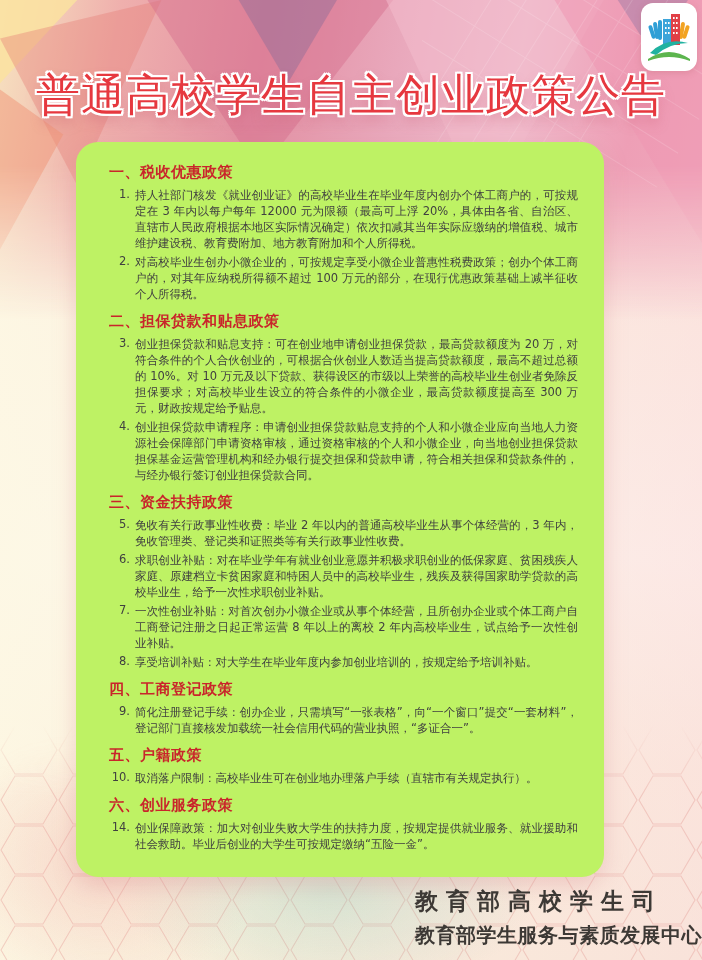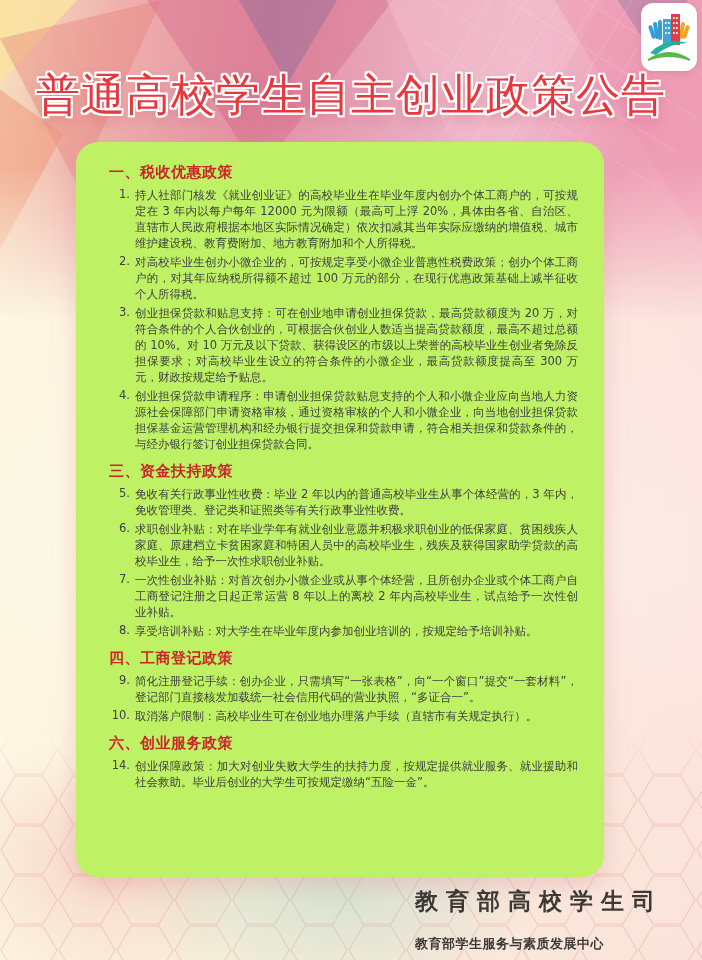--- a/index.html
+++ b/index.html
@@ -88,21 +88,21 @@
     flex:1; font-size:11.5px; line-height:16px; color:#404040;
     text-align:justify;
   }
 
   
   .footer {
     position:absolute; right:45px; top:886px; width:242px;
     color:#3d3935; font-weight:bold;
   }
   .footer-line1 { font-size:23px; text-align:justify; text-align-last:justify; letter-spacing:2px; }
-  .footer-line2 { font-size:13px; margin-top:18px; white-space:nowrap; letter-spacing:.5px; }
+  .footer-line2 { font-size:20px; margin-top:5px; white-space:nowrap; letter-spacing:.5px; }
 </style>
 </head>
 <body>
 
 <div class="poster">
 
   <div class="bg-base"></div>
   <div class="bg-top">
     <div class="tri t1"></div>
     <div class="tri t2"></div>
@@ -194,20 +194,21 @@
           <div class="item">
             <span class="item-num">1.</span>
             <span class="item-text">持人社部门核发《就业创业证》的高校毕业生在毕业年度内创办个体工商户的，可按规定在 3 年内以每户每年 12000 元为限额（最高可上浮 20%，具体由各省、自治区、直辖市人民政府根据本地区实际情况确定）依次扣减其当年实际应缴纳的增值税、城市维护建设税、教育费附加、地方教育附加和个人所得税。</span>
           </div>
           <div class="item">
             <span class="item-num">2.</span>
             <span class="item-text">对高校毕业生创办小微企业的，可按规定享受小微企业普惠性税费政策；创办个体工商户的，对其年应纳税所得额不超过 100 万元的部分，在现行优惠政策基础上减半征收个人所得税。</span>
           </div>
         </div>
         <div class="section">
+          <h2 class="sec-heading">二、担保贷款和贴息政策</h2>
           <div class="item">
             <span class="item-num">3.</span>
             <span class="item-text">创业担保贷款和贴息支持：可在创业地申请创业担保贷款，最高贷款额度为 20 万，对符合条件的个人合伙创业的，可根据合伙创业人数适当提高贷款额度，最高不超过总额的 10%。对 10 万元及以下贷款、获得设区的市级以上荣誉的高校毕业生创业者免除反担保要求；对高校毕业生设立的符合条件的小微企业，最高贷款额度提高至 300 万元，财政按规定给予贴息。</span>
           </div>
           <div class="item">
             <span class="item-num">4.</span>
             <span class="item-text">创业担保贷款申请程序：申请创业担保贷款贴息支持的个人和小微企业应向当地人力资源社会保障部门申请资格审核，通过资格审核的个人和小微企业，向当地创业担保贷款担保基金运营管理机构和经办银行提交担保和贷款申请，符合相关担保和贷款条件的，与经办银行签订创业担保贷款合同。</span>
           </div>
         </div>
         <div class="section">
@@ -230,20 +231,21 @@
           </div>
         </div>
         <div class="section">
           <h2 class="sec-heading">四、工商登记政策</h2>
           <div class="item">
             <span class="item-num">9.</span>
             <span class="item-text">简化注册登记手续：创办企业，只需填写“一张表格”，向“一个窗口”提交“一套材料”，登记部门直接核发加载统一社会信用代码的营业执照，“多证合一”。</span>
           </div>
         </div>
         <div class="section">
+          <h2 class="sec-heading">五、户籍政策</h2>
           <div class="item">
             <span class="item-num">10.</span>
             <span class="item-text">取消落户限制：高校毕业生可在创业地办理落户手续（直辖市有关规定执行）。</span>
           </div>
         </div>
         <div class="section">
           <h2 class="sec-heading">六、创业服务政策</h2>
           <div class="item">
             <span class="item-num">14.</span>
             <span class="item-text">创业保障政策：加大对创业失败大学生的扶持力度，按规定提供就业服务、就业援助和社会救助。毕业后创业的大学生可按规定缴纳“五险一金”。</span>

